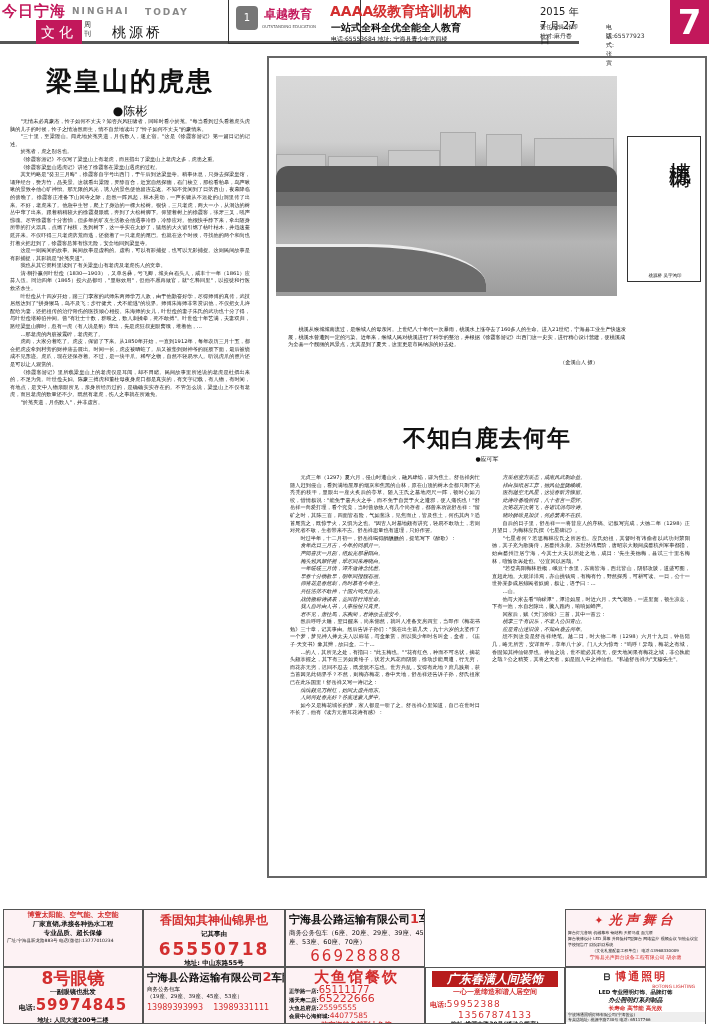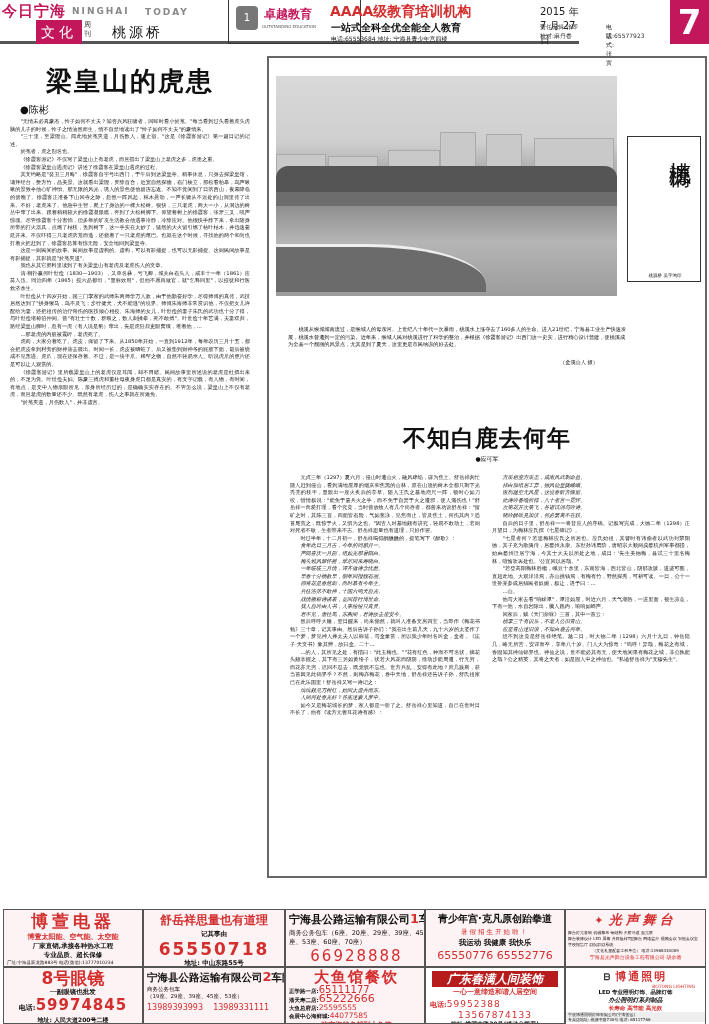--- a/index.html
+++ b/index.html
@@ -18,21 +18,21 @@
 .ad-head{position:absolute;left:330px;top:3px;font-size:14px;color:#d32f2f;font-weight:bold;white-space:nowrap}
 .ad-sub{position:absolute;left:331px;top:21px;font-size:10px;font-weight:bold;white-space:nowrap}
 .ad-tel{position:absolute;left:331px;top:35px;font-size:6px;white-space:nowrap}
 .date{position:absolute;left:540px;top:5px;font-size:10px;color:#222}
 .ed1{position:absolute;left:540px;top:23px;font-size:6px;color:#333}
 .ed2{position:absolute;left:540px;top:32px;font-size:6px;color:#333}
 .ed3{position:absolute;left:606px;top:23px;font-size:6px;color:#333}
 .ed4{position:absolute;left:606px;top:32px;font-size:6px;color:#333}
 .pgno{position:absolute;left:670px;top:0;width:39px;height:44px;background:#c2185b;color:#fff;font-size:34px;font-weight:bold;text-align:center;line-height:44px}
 .title1{position:absolute;left:20px;top:64px;width:220px;text-align:center;font-size:26px;font-weight:bold;letter-spacing:2px}
-.auth1{position:absolute;left:20px;top:103px;width:220px;text-align:left;font-size:10px}
+.auth1{position:absolute;left:20px;top:103px;width:220px;text-align:center;font-size:12px}
 .col{position:absolute;font-size:5.2px;line-height:7.6px;color:#222;text-align:justify;overflow:hidden}
 .col p{text-indent:2em}
 .frame{position:absolute;left:267px;top:56px;width:440px;height:822px;border:2px solid #666;border-bottom:2px solid #666}
 .photo{position:absolute;left:276px;top:76px;width:341px;height:220px;background:linear-gradient(180deg,#d9d9d9 0%,#cfcfcf 30%,#a8a8a8 45%,#6a6a6a 55%,#9a9a9a 62%,#bdbdbd 75%,#8a8a8a 100%)}
 .photo .bld{position:absolute;background:#c9c9c9;border:1px solid #aaa}
 .photo .trees{position:absolute;left:0;top:90px;width:341px;height:30px;background:#555;border-radius:12px 12px 0 0}
 .photo .wall{position:absolute;left:0;top:116px;width:341px;height:14px;background:#6d6d6d}
 .photo .water{position:absolute;left:0;top:130px;width:341px;height:90px;background:linear-gradient(180deg,#8f8f8f,#b5b5b5 40%,#9c9c9c)}
 .photo .dam{position:absolute;left:0;top:168px;width:210px;height:48px;border-top-right-radius:120px 40px;background:#6b6b6b;border-top:3px solid #eee}
 .seal{position:absolute;left:627px;top:136px;width:74px;height:146px;border:1px solid #333;background:#fff}
@@ -154,42 +154,35 @@
   <p>他与大家去看"响嵘潭"，潭沿如屋，时近六月，天气潮热，一进里面，顿生凉意，下有一池，水自岩隙出，騰人跑内，响响如蝉声。</p>
   <p>回家后，赋《天门杂咏》三首，其中一首云：</p>
   <p class="poem">桃李三千有识乐，不老入公旧青山。</p>
   <p class="poem">应是青山迷旧浪，不知白鹿去何年。</p>
   <p>想不到这竟是舒岳祥绝笔。越二日，时大德二年（1298）六月十九日，钟岳陆几，略无所苦，安详而卒，享年八十岁。门人大为惊奇："呜呼！异哉，梅花之有城，香固知其神仙锦界也。神仙之说，世不能必其有无，使天地间果有梅花之城，非公孰能之哉？公之精英，其将之天者，如是固人中之神仙也。"私谥舒岳祥为"文穆先生"。</p>
 </div>
 
 <div class="ads">
 
   <div class="ad" style="left:0;top:0;width:140px;height:58px">
-    <div class="bigred" style="font-size:17px;line-height:22px;letter-spacing:4px">博萱电器</div>
     <div class="red" style="font-size:7px;font-weight:bold">博萱太阳能、空气能、太空能</div>
     <div style="font-size:6.5px;font-weight:bold">厂家直销,承接各种热水工程</div>
     <div style="font-size:6.5px;font-weight:bold">专业品质、超长保修</div>
     <div style="font-size:4.5px;text-align:left;padding-left:3px">厂址:宁海县跃龙路883号  电话(微信):13777010234</div>
   </div>
   <div class="ad" style="left:140px;top:0;width:142px;height:58px">
-    <div class="bigred" style="font-size:12px;line-height:20px">舒岳祥思量也有道理</div>
+    <div class="bigred" style="font-size:12px;line-height:20px">香固知其神仙锦界也</div>
     <div style="font-size:6.5px;font-weight:bold">记其事由</div>
     <div class="bigred" style="font-size:17px;line-height:20px;letter-spacing:2px">65550718</div>
     <div style="font-size:6.5px;font-weight:bold">地址: 中山东路55号</div>
   </div>
   <div class="ad" style="left:282px;top:0;width:140px;height:58px;text-align:left;padding-left:3px">
     <div style="font-size:11px;font-weight:bold;line-height:18px;white-space:nowrap"><span>宁海县公路运输有限公司</span><span class="red" style="font-size:13px">1</span><span>车队</span></div>
     <div style="font-size:6.5px;line-height:9px">商务公务包车（6座、20座、29座、39座、45座、53座、60座、70座）</div>
     <div class="red" style="font-size:15px;line-height:18px;letter-spacing:2px;text-align:center">66928888</div>
-  </div>
-  <div class="ad" style="left:422px;top:0;width:140px;height:58px">
-    <div style="font-size:10px;font-weight:bold;line-height:18px">青少年宫·克凡原创跆拳道</div>
-    <div class="red" style="font-size:6.5px;letter-spacing:2px">暑假招生开始啦！</div>
-    <div style="font-size:7.5px;font-weight:bold;line-height:12px">我运动  我健康  我快乐</div>
-    <div class="red" style="font-size:11px;line-height:14px">65550776  65552776</div>
   </div>
   <div class="ad" style="left:562px;top:0;width:141px;height:58px">
     <div style="line-height:18px;white-space:nowrap"><span class="red" style="font-size:11px">✦</span> <span class="bigred" style="font-size:13px;font-style:italic;letter-spacing:4px">光声舞台</span></div>
     <div style="font-size:4px;line-height:6px;text-align:left;padding:0 2px">舞台灯光音响  机械幕布  钢结构  天桥马道  面光桥</div>
     <div style="font-size:4px;line-height:6px;text-align:left;padding:0 2px">舞台装修设计  LED  屏幕  升降旋转T型舞台  网络监控  视频会议  智能会议室  学校报告厅 剧院影剧系统</div>
     <div style="font-size:4px;line-height:6px">（文化礼堂配套工程单位）  电话:13968330009</div>
     <div class="red" style="font-size:5px;line-height:7px">宁海县光声舞台设备工程有限公司  胡余塘</div>
   </div>
 
   <div class="ad" style="left:0;top:58px;width:140px;height:57px">

